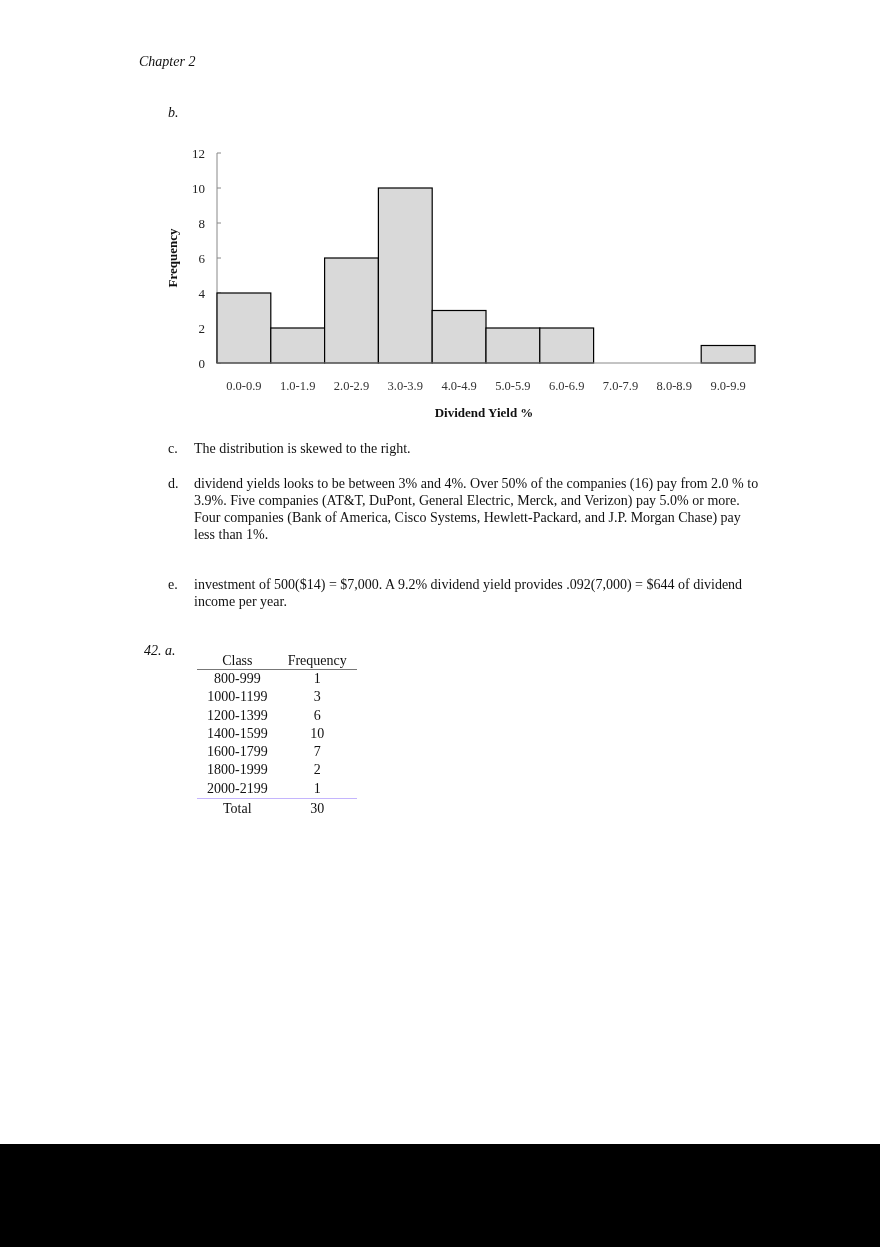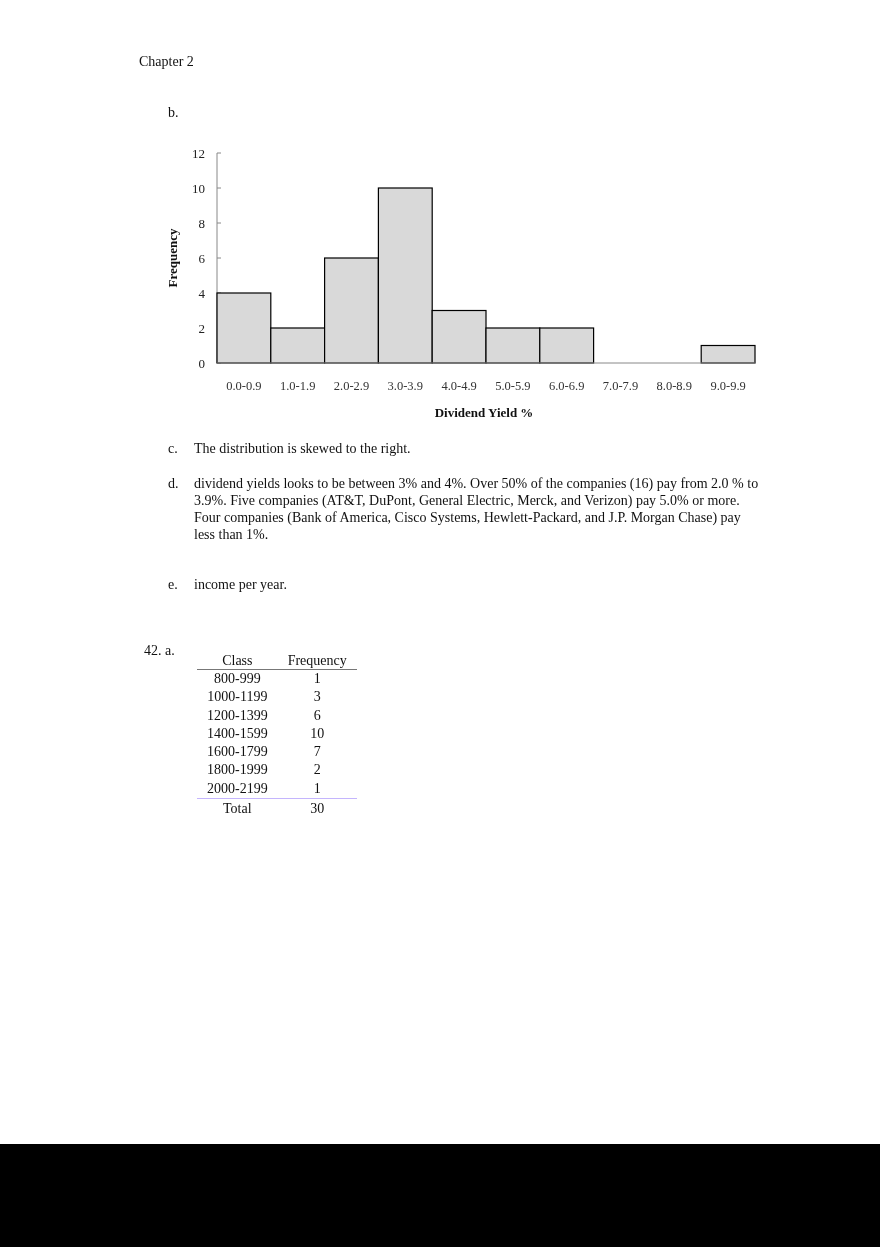--- a/index.html
+++ b/index.html
@@ -1,20 +1,20 @@
 <!DOCTYPE html>
 <html><head>
   <meta charset="utf-8">
   <style>
     html, body { margin: 0; padding: 0; }
     body {
       width: 880px; height: 1247px; background: #ffffff; position: relative; overflow: hidden;
       font-family: "Liberation Serif", "DejaVu Serif", serif; color: #111; font-size: 14px;
     }
-    .abs { position: absolute; }
+    .abs { position: absolute; font-style: italic; }
     .chapter { left: 139px; top: 54px; font-size: 14px; }
     .label-b { left: 168px; top: 105px; }
     #chart { position: absolute; left: 150px; top: 140px; width: 640px; height: 285px; }
     #chart svg { width: 640px; height: 285px; display: block; }
     .item { position: absolute; left: 168px; width: 620px; line-height: 17px; font-size: 14px; }
     .item .lab { position: absolute; left: 0; top: 0; }
     .item .txt { position: absolute; left: 26px; width: 590px; }
     .q42 { left: 144px; top: 643px; }
     table.freq {
       position: absolute; left: 197px; top: 652px; border-collapse: collapse; font-size: 14px;
@@ -83,20 +83,21 @@
     <div>dividend yields looks to be between 3% and 4%. Over 50% of the companies (16) pay from 2.0 % to</div>
     <div>3.9%.  Five companies (AT&amp;T, DuPont, General Electric, Merck, and Verizon) pay 5.0% or more.</div>
     <div>Four companies (Bank of America, Cisco Systems, Hewlett-Packard, and J.P. Morgan Chase) pay</div>
     <div>less than 1%.</div>
   </div>
 </div>
 
 <div class="item" style="top:576px;">
   <span class="lab">e.</span>
   <div class="txt">
+    <div>investment of 500($14) = $7,000.  A 9.2% dividend yield provides .092(7,000) = $644 of dividend</div>
     <div>income per year.</div>
   </div>
 </div>
 
 <div class="abs q42">42.  a.</div>
 
 <table class="freq">
   <thead>
     <tr>
       <th>Class</th>

